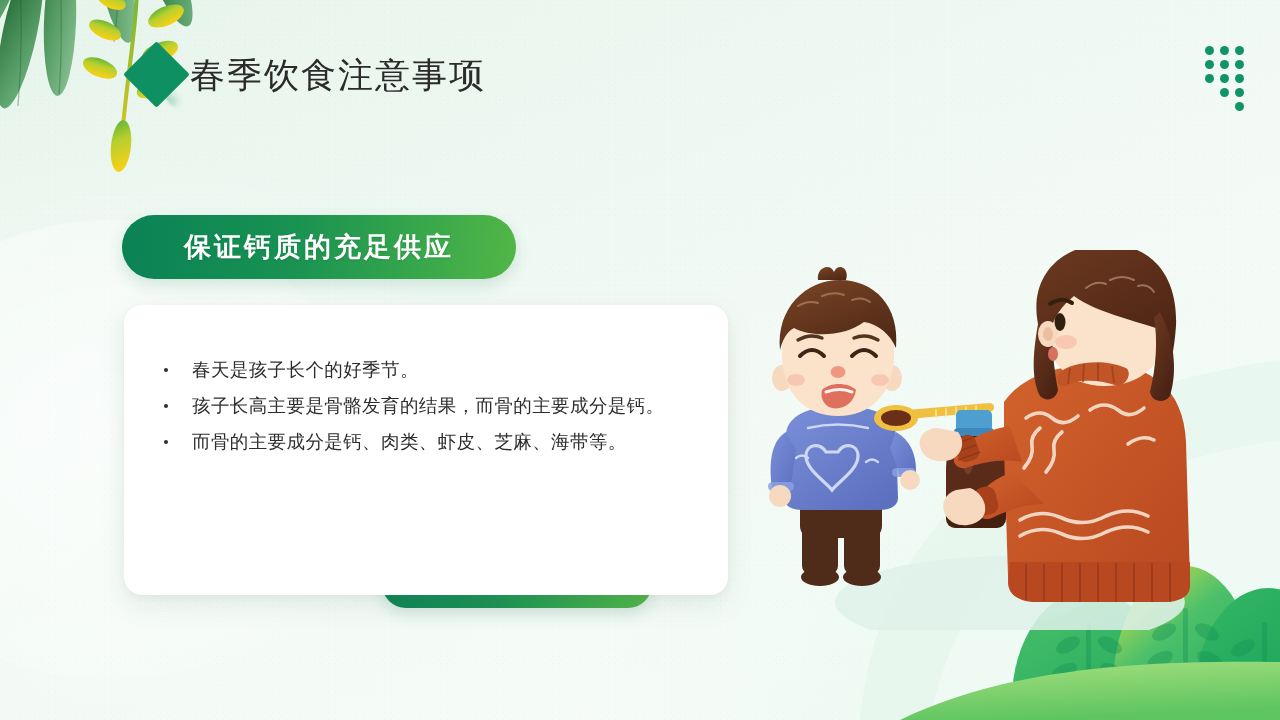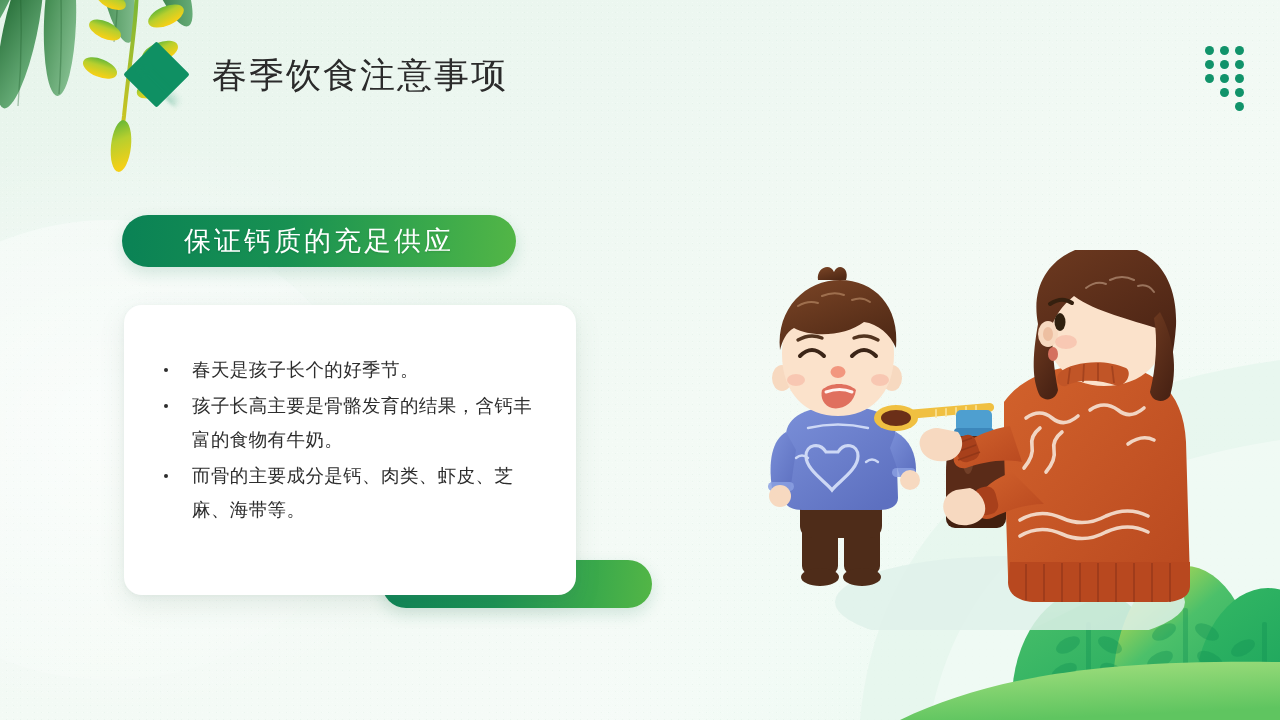--- a/index.html
+++ b/index.html
@@ -37,21 +37,20 @@
   }
   .bg-layer { position: absolute; inset: 0; pointer-events: none; }
 
   
   #header {
     position: absolute;
     left: 124px;
     top: 42px;
     display: flex;
     align-items: center;
-    gap: 22px;
   }
   #diamond-wrap { position: relative; width: 66px; height: 66px; }
   #diamond {
     width: 47px; height: 47px;
     background: #0f9063;
     transform: rotate(45deg);
     position: absolute;
     left: 9px; top: 9px;
     border-radius: 2px;
   }
@@ -96,40 +95,40 @@
     position: absolute;
     border-radius: 999px;
     background: linear-gradient(95deg, #0a8255 0%, #189152 42%, #3aa94b 78%, #53b646 100%);
     display: flex;
     align-items: center;
     justify-content: center;
     box-shadow: 0 6px 16px rgba(20,120,80,0.16);
   }
   #pill-primary {
     left: 122px; top: 215px;
-    width: 394px; height: 52px;
+    width: 394px; height: 64px; font-weight: bold;
   }
   #pill-primary .pill-label {
     font-family: "DejaVu Serif", "Liberation Serif", serif;
     font-size: 27px;
     color: #ffffff;
     letter-spacing: 3px;
     text-shadow: 0 1px 2px rgba(0,60,35,0.18);
   }
   #pill-secondary {
     left: 382px; top: 560px;
     width: 270px; height: 48px;
     z-index: 1;
   }
 
   
   #content-card {
     position: absolute;
     left: 124px; top: 305px;
-    width: 452px; height: 290px;
+    width: 604px; height: 290px;
     background: #ffffff;
     border-radius: 18px;
     box-shadow: 0 10px 26px rgba(90,130,110,0.13), 0 2px 6px rgba(90,130,110,0.07);
     z-index: 3;
     box-sizing: border-box;
     padding: 48px 30px 30px 22px;
   }
   #bullet-list {
     list-style: none;
     margin: 0;
@@ -322,21 +321,21 @@
     
   </div>
 
   <div class="pill" id="pill-primary">
     <span class="pill-label">保证钙质的充足供应</span>
   </div>
 
   <div id="content-card">
     <ul id="bullet-list">
       <li>春天是孩子长个的好季节。</li>
-      <li>孩子长高主要是骨骼发育的结果，含钙丰富的食物有牛奶。</li>
+      <li>孩子长高主要是骨骼发育的结果，而骨的主要成分是钙。</li>
       <li>而骨的主要成分是钙、肉类、虾皮、芝麻、海带等。</li>
     </ul>
   </div>
 
   <div id="illustration">
     <svg width="460" height="380" viewBox="0 0 460 380" xmlns="http://www.w3.org/2000/svg">
       <defs>
         <linearGradient id="sweaterG" x1="0" y1="0" x2="1" y2="1">
           <stop offset="0%" stop-color="#d2622c"></stop>
           <stop offset="100%" stop-color="#b8481f"></stop>

